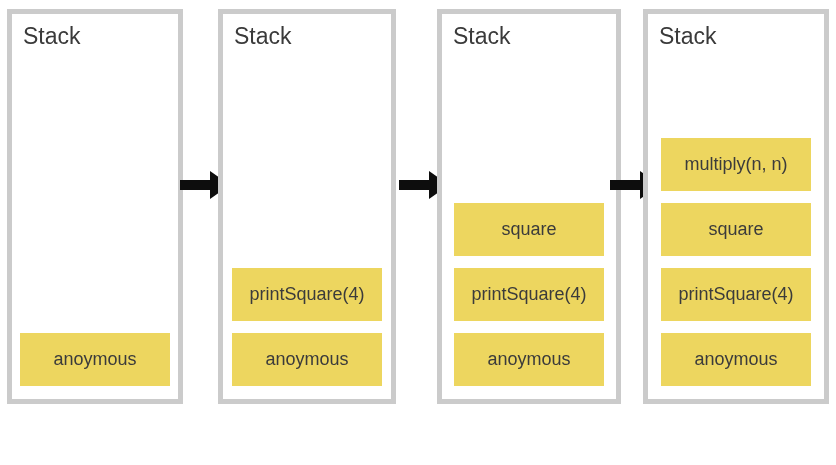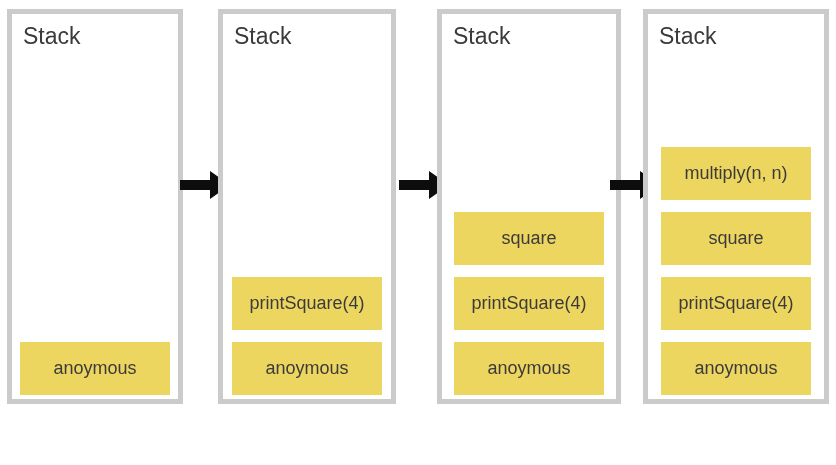--- a/index.html
+++ b/index.html
@@ -30,21 +30,21 @@
     font-size: 23px;
     line-height: 1.25;
     color: var(--title-text, #3a3a3a);
   }
   .frames {
     margin-top: auto;
     display: flex;
     flex-direction: column;
     align-items: center;
     gap: 12px;
-    padding-bottom: 4px;
+    padding-bottom: 13px;
     width: 100%;
   }
   .frame {
     width: 150px;
     height: 53px;
     background: var(--frame-fill, #edd65f);
     color: var(--frame-text, #3b3b3b);
     font-size: 18px;
     display: flex;
     align-items: center;

